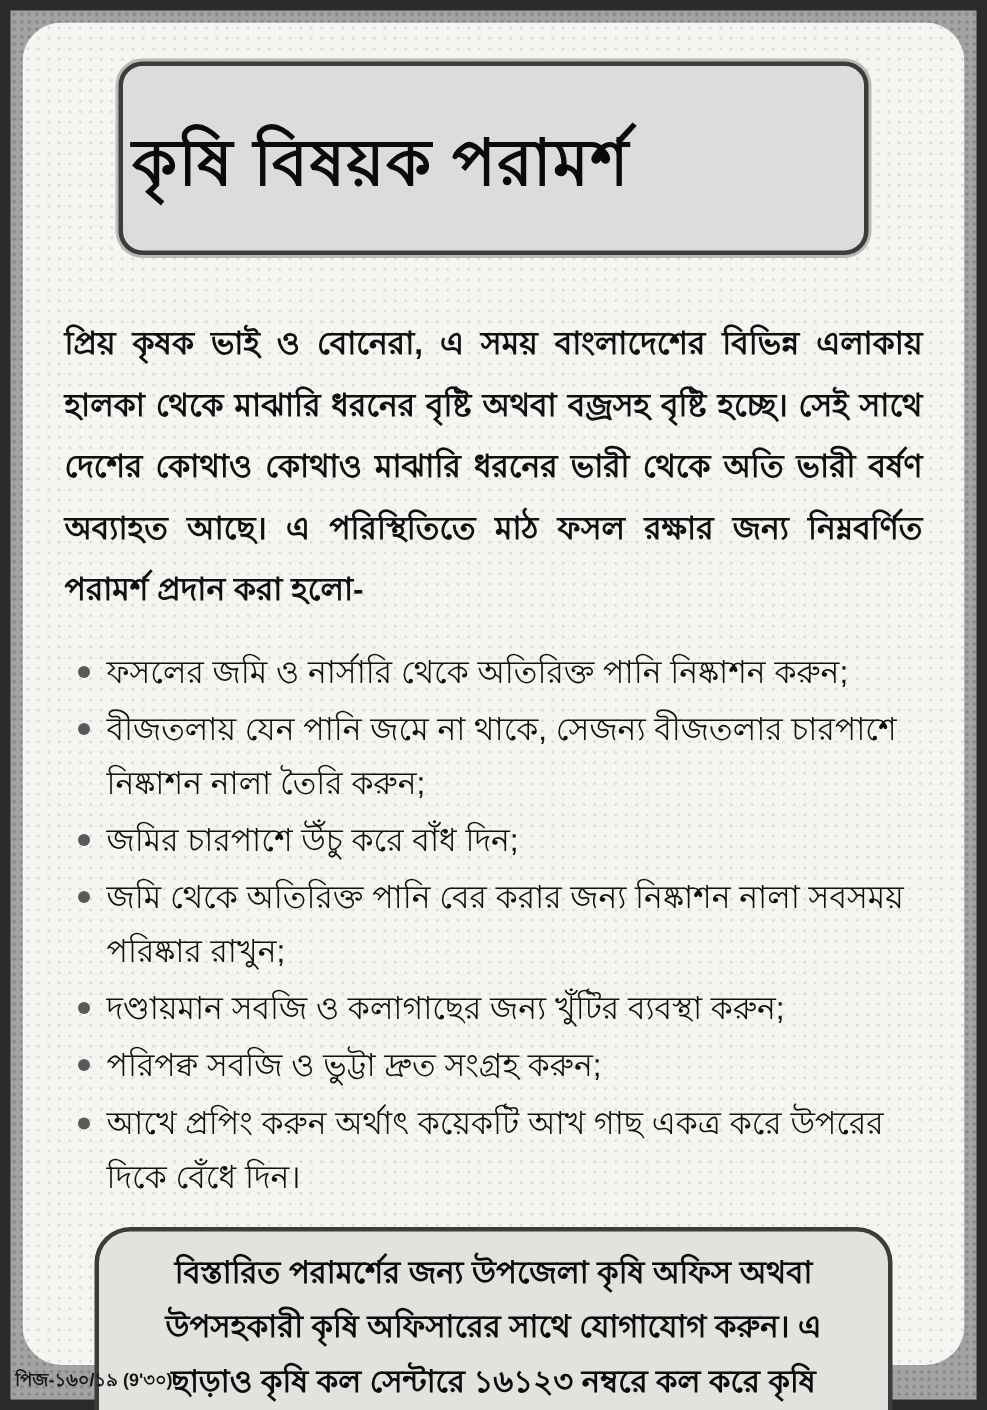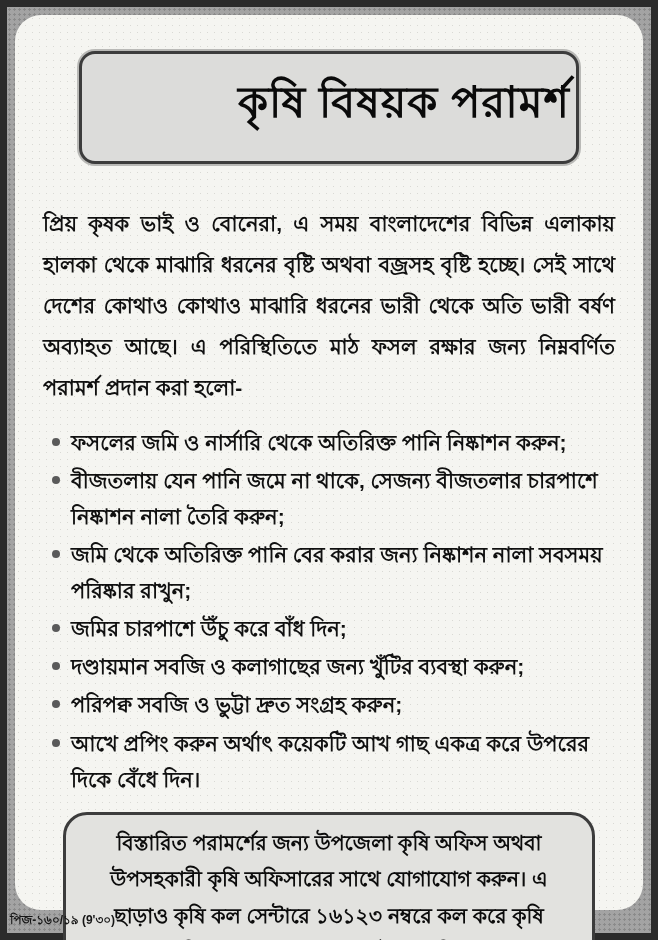--- a/index.html
+++ b/index.html
@@ -29,27 +29,27 @@
     background-color: #f5f5f1;
     background-image: radial-gradient(#d9d9d4 0.8px, transparent 1px);
     background-size: 7px 7px;
     border-radius: 26px;
     padding: 26px 28px 10px 28px;
     color: #0d0d0d;
   }
 
   .title-box {
     width: 500px;
-    margin: 10px auto 0 auto;
+    margin: 0 auto 0 auto;
     border: 3px solid #3c3c3c;
     border-radius: 16px;
     background: #dcdcda;
     box-shadow: 0 0 0 2px #b9b9b6;
-    text-align: right;
-    padding: 16px 6px 20px 6px;
+    text-align: left;
+    padding: 32px 6px 20px 6px;
   }
   .title-box h1 {
     font-size: 43px;
     font-weight: bold;
     letter-spacing: 1px;
     color: #0a0a0a;
   }
 
   .intro {
     margin-top: 40px;
@@ -62,21 +62,21 @@
 
   .advisory-list {
     list-style: none;
     margin-top: 16px;
     padding-left: 6px;
   }
   .advisory-list li {
     position: relative;
     padding-left: 22px;
     font-size: 21px;
-    font-weight: bold;
+    font-weight: normal;
     line-height: 1.72;
     margin-bottom: 2px;
     color: #101010;
   }
   .advisory-list li::before {
     content: "";
     position: absolute;
     left: 3px;
     top: 13px;
     width: 8px;
@@ -118,22 +118,22 @@
 
   <div class="title-box">
     <h1>কৃষি বিষয়ক পরামর্শ</h1>
   </div>
 
   <p class="intro">প্রিয় কৃষক ভাই ও বোনেরা, এ সময় বাংলাদেশের বিভিন্ন এলাকায় হালকা থেকে মাঝারি ধরনের বৃষ্টি অথবা বজ্রসহ বৃষ্টি হচ্ছে। সেই সাথে দেশের কোথাও কোথাও মাঝারি ধরনের ভারী থেকে অতি ভারী বর্ষণ অব্যাহত আছে। এ পরিস্থিতিতে মাঠ ফসল রক্ষার জন্য নিম্নবর্ণিত পরামর্শ প্রদান করা হলো-</p>
 
   <ul class="advisory-list">
     <li>ফসলের জমি ও নার্সারি থেকে অতিরিক্ত পানি নিষ্কাশন করুন;</li>
     <li>বীজতলায় যেন পানি জমে না থাকে, সেজন্য বীজতলার চারপাশে নিষ্কাশন নালা তৈরি করুন;</li>
+    <li>জমির চারপাশে উঁচু করে বাঁধ দিন;</li>
     <li>জমি থেকে অতিরিক্ত পানি বের করার জন্য নিষ্কাশন নালা সবসময় পরিষ্কার রাখুন;</li>
-    <li>জমির চারপাশে উঁচু করে বাঁধ দিন;</li>
     <li>দণ্ডায়মান সবজি ও কলাগাছের জন্য খুঁটির ব্যবস্থা করুন;</li>
     <li>পরিপক্ব সবজি ও ভুট্টা দ্রুত সংগ্রহ করুন;</li>
     <li>আখে প্রপিং করুন অর্থাৎ কয়েকটি আখ গাছ একত্র করে উপরের দিকে বেঁধে দিন।</li>
   </ul>
 
   <div class="contact-box">
     <span>বিস্তারিত পরামর্শের জন্য উপজেলা কৃষি অফিস অথবা উপসহকারী কৃষি অফিসারের সাথে যোগাযোগ করুন। এ ছাড়াও কৃষি কল সেন্টারে ১৬১২৩ নম্বরে কল করে কৃষি বিষয়ক যেকোনো পরামর্শ জেনে নিন।</span>
   </div>
 
 </div>

